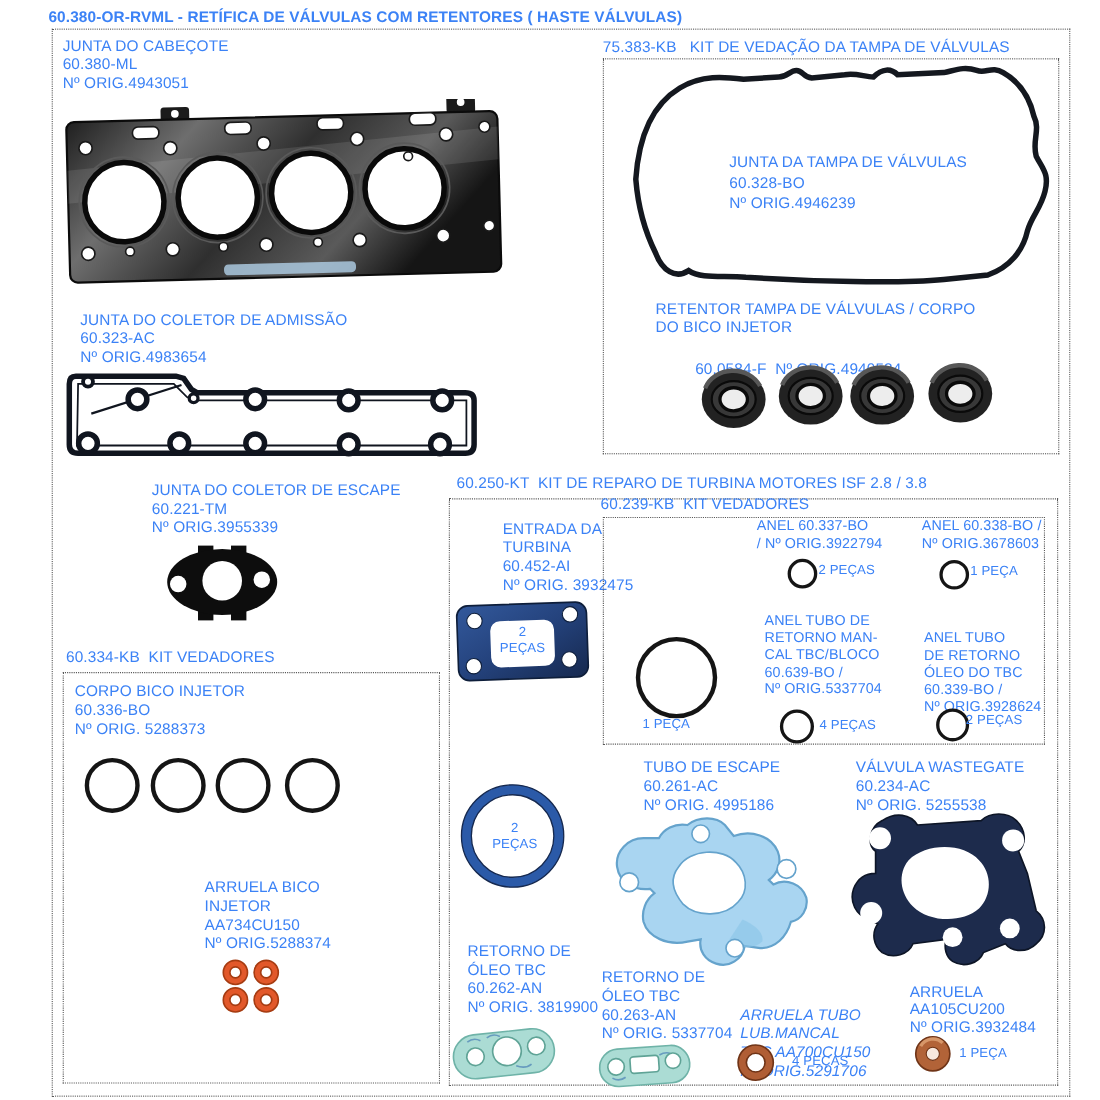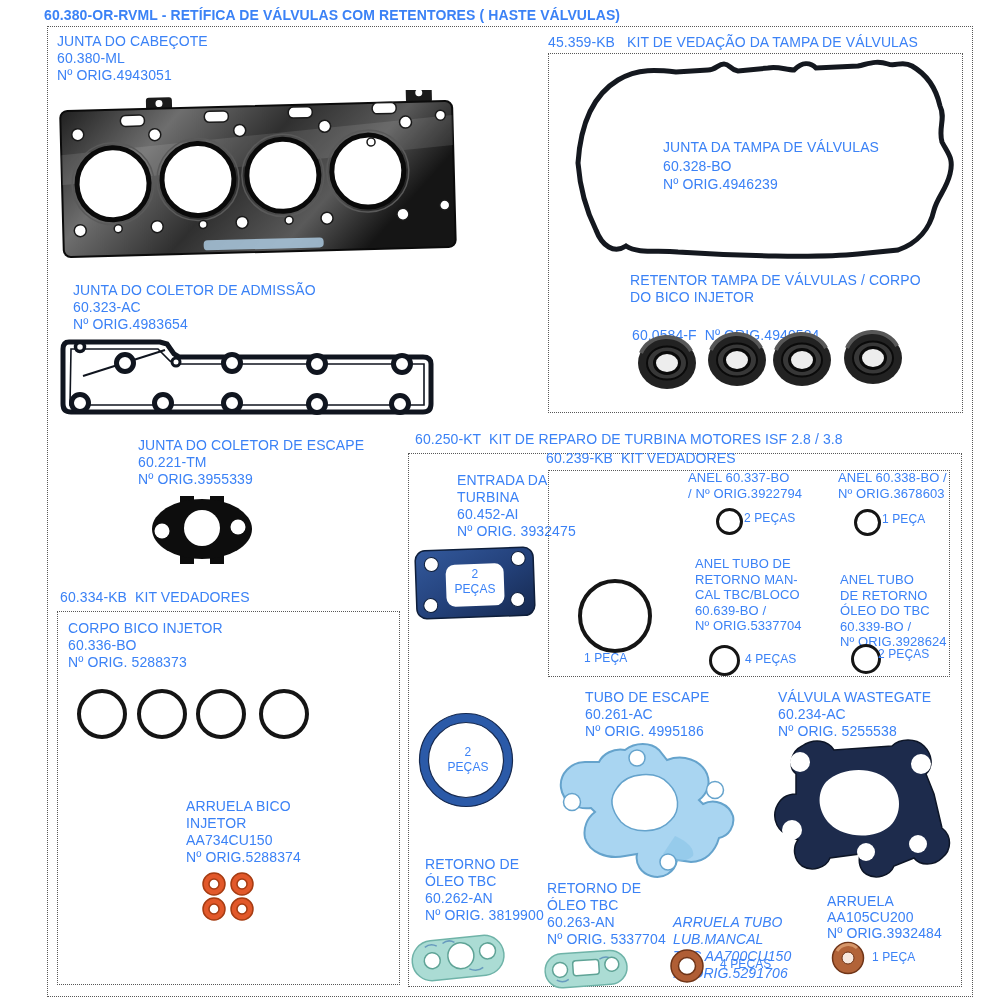--- a/index.html
+++ b/index.html
@@ -145,35 +145,35 @@
         <circle cx="46" cy="41" r="11"></circle>
     </g>
     <g fill="#ffffff" stroke="#a63c12" stroke-width="1.5">
       <circle cx="18" cy="16" r="5"></circle>
         <circle cx="46" cy="16" r="5"></circle>
       <circle cx="18" cy="41" r="5"></circle>
         <circle cx="46" cy="41" r="5"></circle>
     </g>
   </svg>
 
-  <div class="lbl" style="left:548px;top:34px;">45.359-KB   KIT DE VEDAÇÃO DA TAMPA DE VÁLVULAS</div>
+  <div class="lbl" style="left:548px;top:34px;">75.383-KB   KIT DE VEDAÇÃO DA TAMPA DE VÁLVULAS</div>
   <div class="dbox" style="left:548px;top:53px;width:413px;height:358px;"></div>
 
   <svg class="art" style="left:558px;top:58px;" width="400" height="210" viewBox="0 0 400 210">
     <path d="M20,105 C22,75 30,40 60,22 C80,10 100,12 118,14 L150,12 C158,12 160,6 166,6 C172,6 172,12 180,13
              L210,10 C220,8 228,12 236,12 C244,4 252,4 258,10 L300,8 C310,6 318,2 330,6 C338,9 344,2 354,8
              C368,16 378,30 382,48 C388,60 380,70 384,84 C390,96 396,100 392,116 C388,132 380,138 376,152
              C372,170 360,185 340,192 L300,196 C260,200 180,198 120,194 C100,192 80,196 68,188
              C56,196 44,188 38,172 C28,152 22,130 20,105 Z" fill="none" stroke="#14181f" stroke-width="5"></path>
   </svg>
   <div class="lbl" style="left:663px;top:100px;line-height:18.5px;margin-top:38px;">JUNTA DA TAMPA DE VÁLVULAS
 60.328-BO
 Nº ORIG.4946239</div>
 
-  <div class="lbl" style="left:630px;top:272px;">RETENTOR TAMPA DE VÁLVULAS / CORPO
+  <div class="lbl" style="left:596px;top:272px;">RETENTOR TAMPA DE VÁLVULAS / CORPO
 DO BICO INJETOR</div>
   <div class="lbl" style="left:632px;top:327px;">60.0584-F  Nº ORIG.4940584</div>
 
   <svg class="art" style="left:630px;top:326px;" width="280" height="76" viewBox="0 0 280 76">
     <g>
       <g transform="translate(37,37)">
           <ellipse rx="29" ry="26" fill="#222222"></ellipse>
           <path d="M-26,-10 A27,24 0 0 1 24,-12" fill="none" stroke="#575757" stroke-width="4"></path>
           <ellipse rx="20" ry="16.5" fill="#383838" stroke="#0a0a0a" stroke-width="2"></ellipse>
           <ellipse rx="12.5" ry="10.5" fill="#ededed" stroke="#0a0a0a" stroke-width="3"></ellipse>

